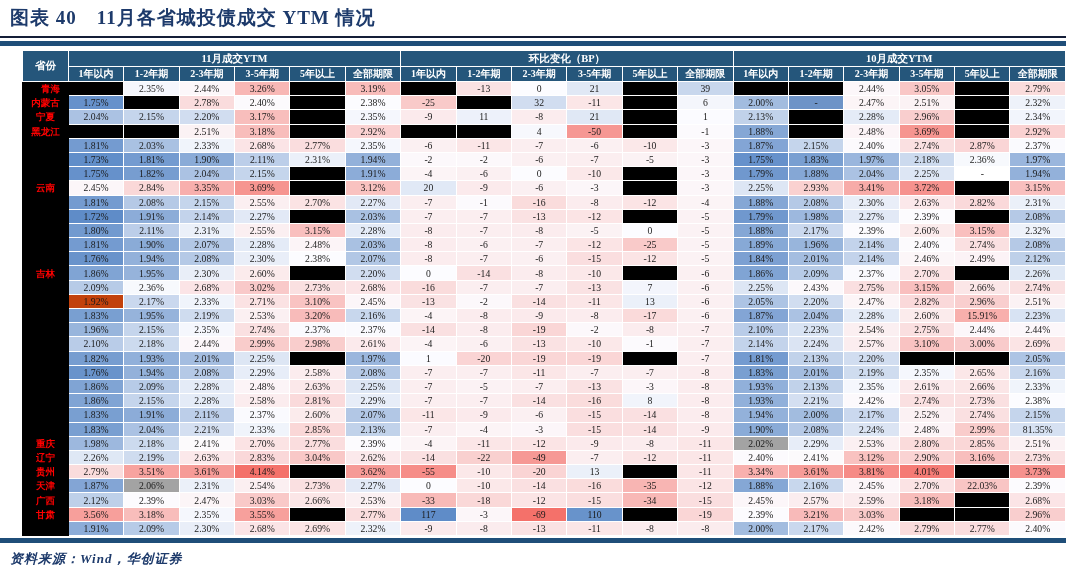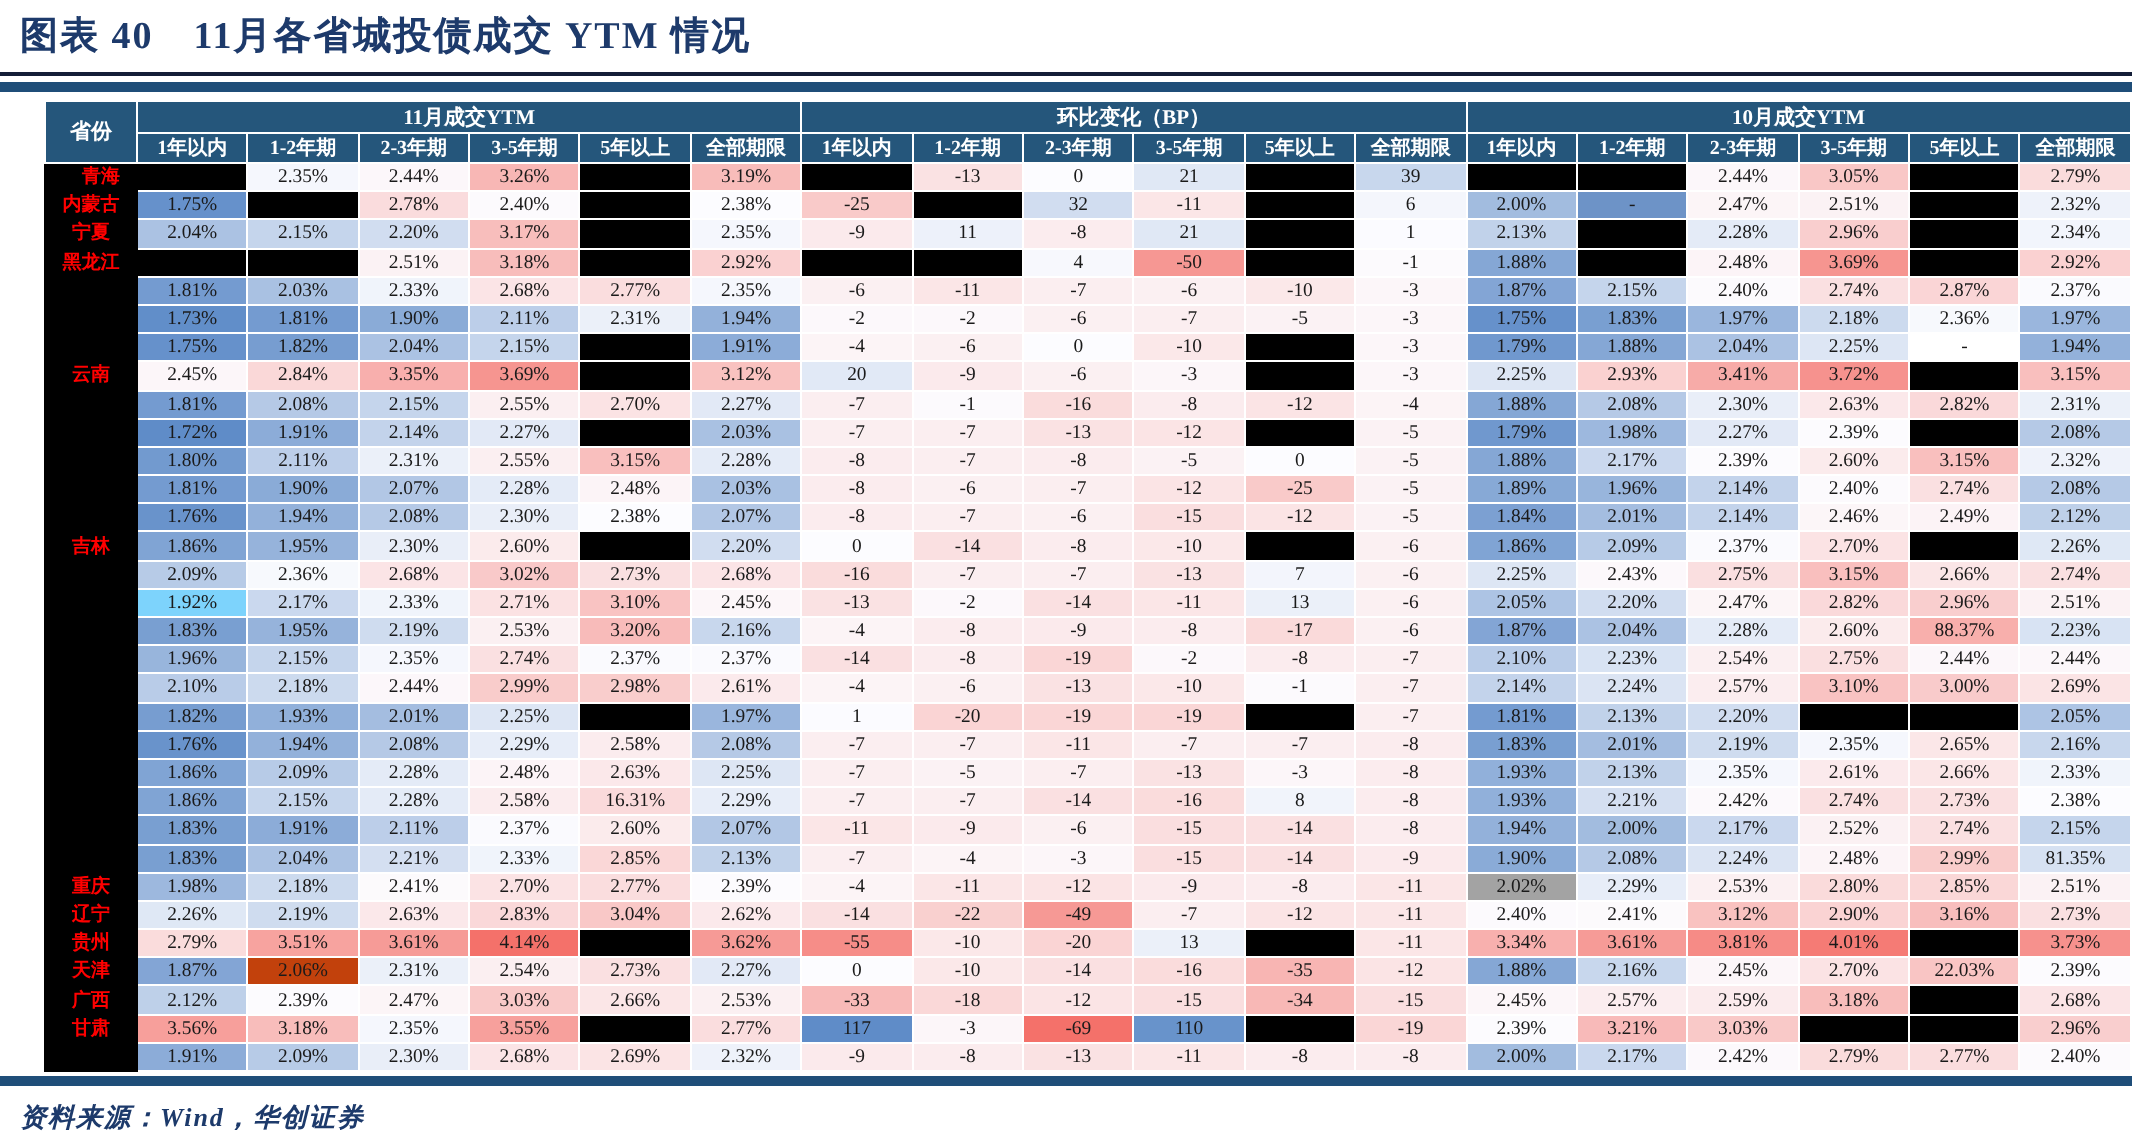--- a/index.html
+++ b/index.html
@@ -388,21 +388,21 @@
         <td style="background: rgb(251, 240, 242);">-6</td>
         <td style="background: rgb(221, 230, 244);">2.25%</td>
         <td style="background: rgb(252, 248, 251);">2.43%</td>
         <td style="background: rgb(250, 223, 224);">2.75%</td>
         <td style="background: rgb(249, 191, 190);">3.15%</td>
         <td style="background: rgb(251, 230, 231);">2.66%</td>
         <td style="background: rgb(250, 224, 225);">2.74%</td>
       </tr>
       <tr>
         <td class="prov"></td>
-        <td style="background: #7dd3fc;">1.92%</td>
+        <td style="background: #c2410c;">1.92%</td>
         <td style="background: rgb(202, 216, 238);">2.17%</td>
         <td style="background: rgb(240, 244, 251);">2.33%</td>
         <td style="background: rgb(251, 226, 227);">2.71%</td>
         <td style="background: rgb(249, 195, 194);">3.10%</td>
         <td style="background: rgb(252, 246, 249);">2.45%</td>
         <td style="background: rgb(250, 226, 227);">-13</td>
         <td style="background: rgb(252, 248, 251);">-2</td>
         <td style="background: rgb(250, 224, 225);">-14</td>
         <td style="background: rgb(251, 230, 231);">-11</td>
         <td style="background: rgb(235, 240, 249);">13</td>
@@ -425,21 +425,21 @@
         <td style="background: rgb(252, 244, 246);">-4</td>
         <td style="background: rgb(251, 236, 238);">-8</td>
         <td style="background: rgb(251, 234, 236);">-9</td>
         <td style="background: rgb(251, 236, 238);">-8</td>
         <td style="background: rgb(250, 218, 218);">-17</td>
         <td style="background: rgb(251, 240, 242);">-6</td>
         <td style="background: rgb(131, 165, 213);">1.87%</td>
         <td style="background: rgb(171, 194, 227);">2.04%</td>
         <td style="background: rgb(228, 235, 247);">2.28%</td>
         <td style="background: rgb(251, 235, 236);">2.60%</td>
-        <td style="background: rgb(248, 175, 172);">88.37%</td>
+        <td style="background: rgb(248, 175, 172);">15.91%</td>
         <td style="background: rgb(216, 227, 243);">2.23%</td>
       </tr>
       <tr>
         <td class="prov"></td>
         <td style="background: rgb(152, 181, 220);">1.96%</td>
         <td style="background: rgb(197, 213, 236);">2.15%</td>
         <td style="background: rgb(245, 247, 253);">2.35%</td>
         <td style="background: rgb(250, 224, 225);">2.74%</td>
         <td style="background: rgb(250, 250, 254);">2.37%</td>
         <td style="background: rgb(250, 250, 254);">2.37%</td>
@@ -539,21 +539,21 @@
         <td style="background: rgb(251, 234, 236);">2.61%</td>
         <td style="background: rgb(251, 230, 231);">2.66%</td>
         <td style="background: rgb(240, 244, 251);">2.33%</td>
       </tr>
       <tr>
         <td class="prov"></td>
         <td style="background: rgb(128, 164, 212);">1.86%</td>
         <td style="background: rgb(197, 213, 236);">2.15%</td>
         <td style="background: rgb(228, 235, 247);">2.28%</td>
         <td style="background: rgb(251, 236, 238);">2.58%</td>
-        <td style="background: rgb(250, 218, 219);">16.31%</td>
+        <td style="background: rgb(250, 218, 219);">2.81%</td>
         <td style="background: rgb(231, 237, 248);">2.29%</td>
         <td style="background: rgb(251, 238, 240);">-7</td>
         <td style="background: rgb(251, 238, 240);">-7</td>
         <td style="background: rgb(250, 224, 225);">-14</td>
         <td style="background: rgb(250, 220, 220);">-16</td>
         <td style="background: rgb(241, 244, 251);">8</td>
         <td style="background: rgb(251, 236, 238);">-8</td>
         <td style="background: rgb(145, 176, 218);">1.93%</td>
         <td style="background: rgb(212, 223, 241);">2.21%</td>
         <td style="background: rgb(252, 249, 252);">2.42%</td>
@@ -662,21 +662,21 @@
         <td style="background: rgb(248, 176, 174);">3.34%</td>
         <td style="background: rgb(246, 155, 151);">3.61%</td>
         <td style="background: rgb(246, 139, 134);">3.81%</td>
         <td style="background: rgb(245, 123, 117);">4.01%</td>
         <td style="background: rgb(0, 0, 0);"></td>
         <td style="background: rgb(246, 145, 141);">3.73%</td>
       </tr>
       <tr>
         <td class="prov">天津</td>
         <td style="background: rgb(131, 165, 213);">1.87%</td>
-        <td style="background: #c2410c;">2.06%</td>
+        <td style="background: #a3a3a3;">2.06%</td>
         <td style="background: rgb(235, 240, 249);">2.31%</td>
         <td style="background: rgb(251, 239, 241);">2.54%</td>
         <td style="background: rgb(250, 224, 225);">2.73%</td>
         <td style="background: rgb(226, 233, 246);">2.27%</td>
         <td style="background: rgb(252, 252, 255);">0</td>
         <td style="background: rgb(251, 232, 233);">-10</td>
         <td style="background: rgb(250, 224, 225);">-14</td>
         <td style="background: rgb(250, 220, 220);">-16</td>
         <td style="background: rgb(248, 181, 179);">-35</td>
         <td style="background: rgb(251, 228, 229);">-12</td>

